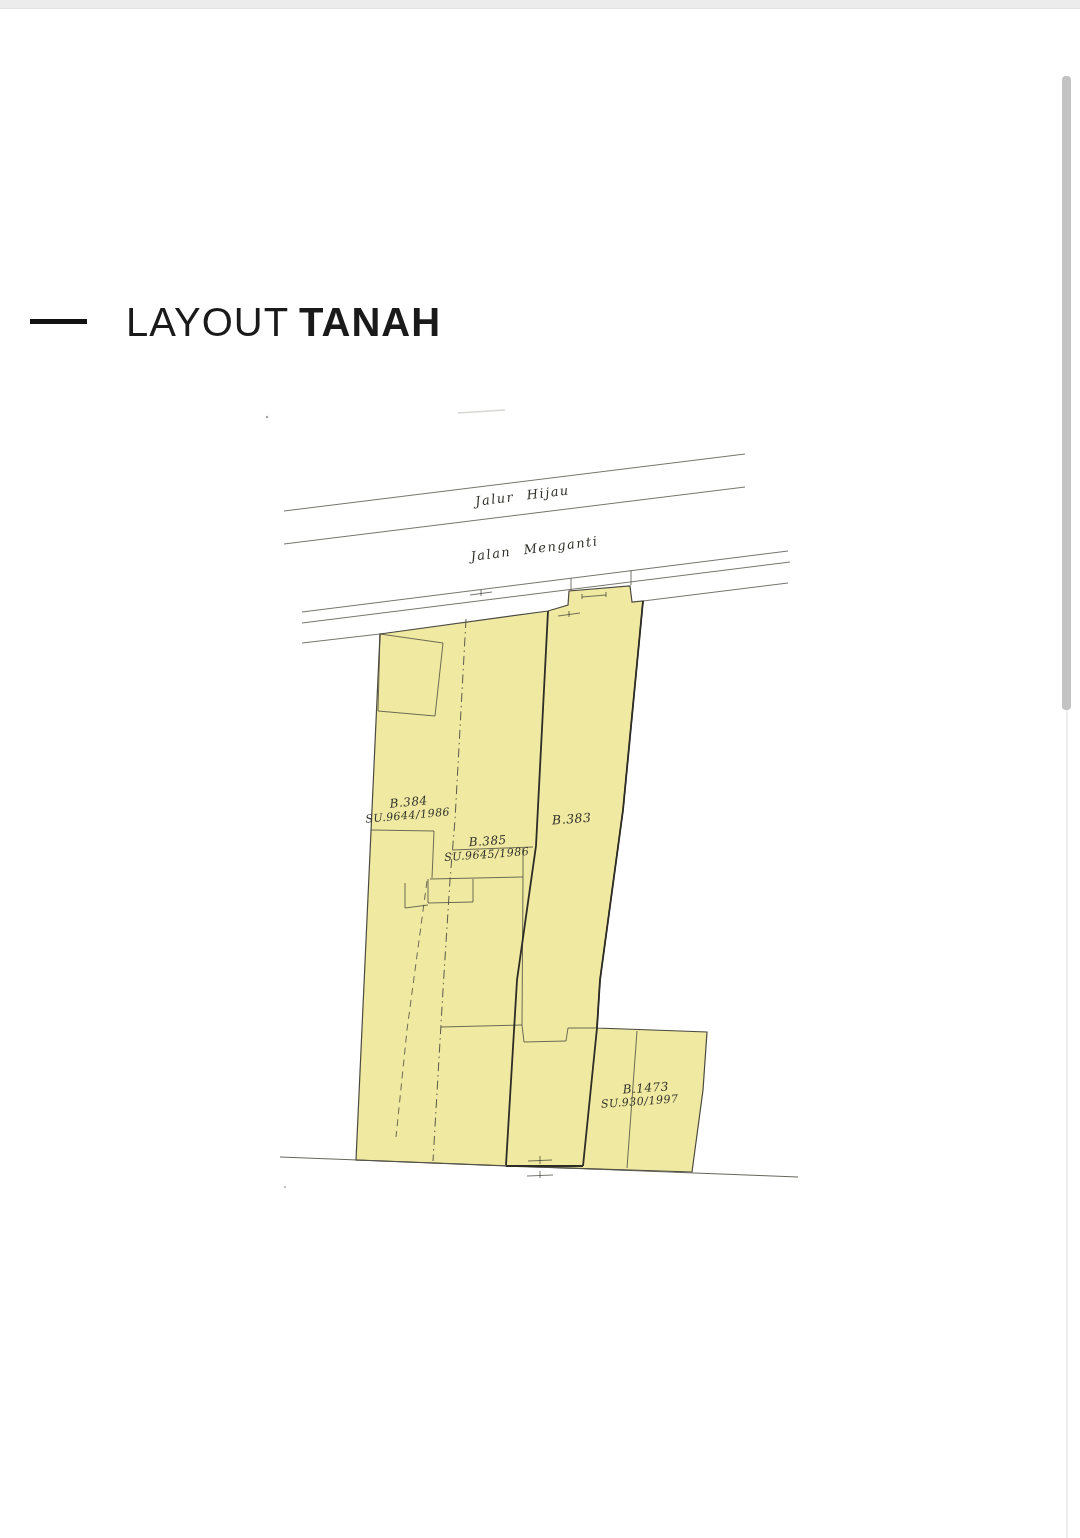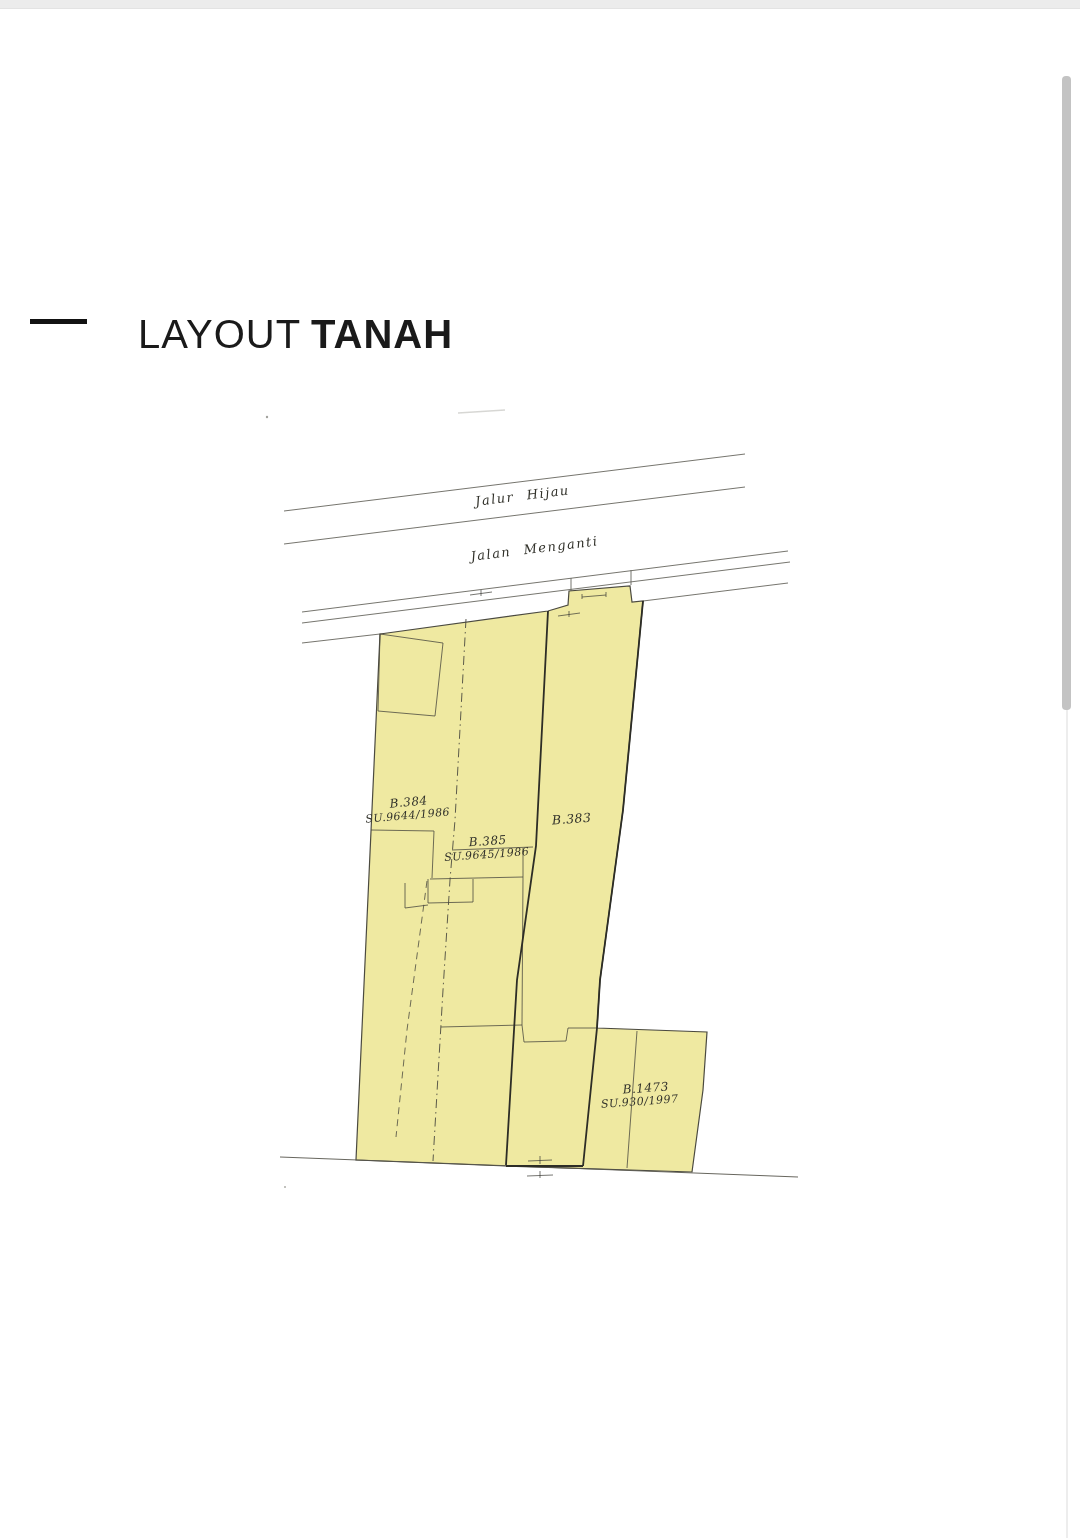--- a/index.html
+++ b/index.html
@@ -2,21 +2,21 @@
 <html><head>
 <meta charset="utf-8">
 <style>
   html,body{margin:0;padding:0;}
   body{width:1080px;height:1538px;background:#ffffff;position:relative;overflow:hidden;
        font-family:"Liberation Sans",sans-serif;}
   .top-strip{position:absolute;left:0;top:0;width:1080px;height:8px;background:#ececec;
              border-bottom:1px solid #e3e3e3;}
   .title-block{position:absolute;left:0;top:298px;width:1080px;height:60px;}
   .title-dash{position:absolute;left:30px;top:21px;width:57px;height:5px;background:#121212;}
-  .page-title{position:absolute;left:126px;top:0;margin:12px;font-size:40px;line-height:48px;
+  .page-title{position:absolute;left:126px;top:0;margin:0;font-size:40px;line-height:48px;
               color:#1a1a1a;letter-spacing:1px;white-space:nowrap;}
   .page-title .light{font-weight:400;}
   .page-title .bold{font-weight:800;margin-left:10px;}
   .map-wrap{position:absolute;left:250px;top:400px;width:560px;height:810px;}
   svg{display:block;}
   .map-label{font-family:"DejaVu Serif",serif;font-style:italic;fill:#32322b;}
   .road-label{letter-spacing:1.5px;word-spacing:7px;}
   .parcel-label{letter-spacing:0.5px;}
   .scroll-track{position:absolute;left:1066px;top:708px;width:2px;height:830px;background:#ededed;}
   .scroll-thumb{position:absolute;left:1062px;top:76px;width:9px;height:634px;background:#c3c3c3;

